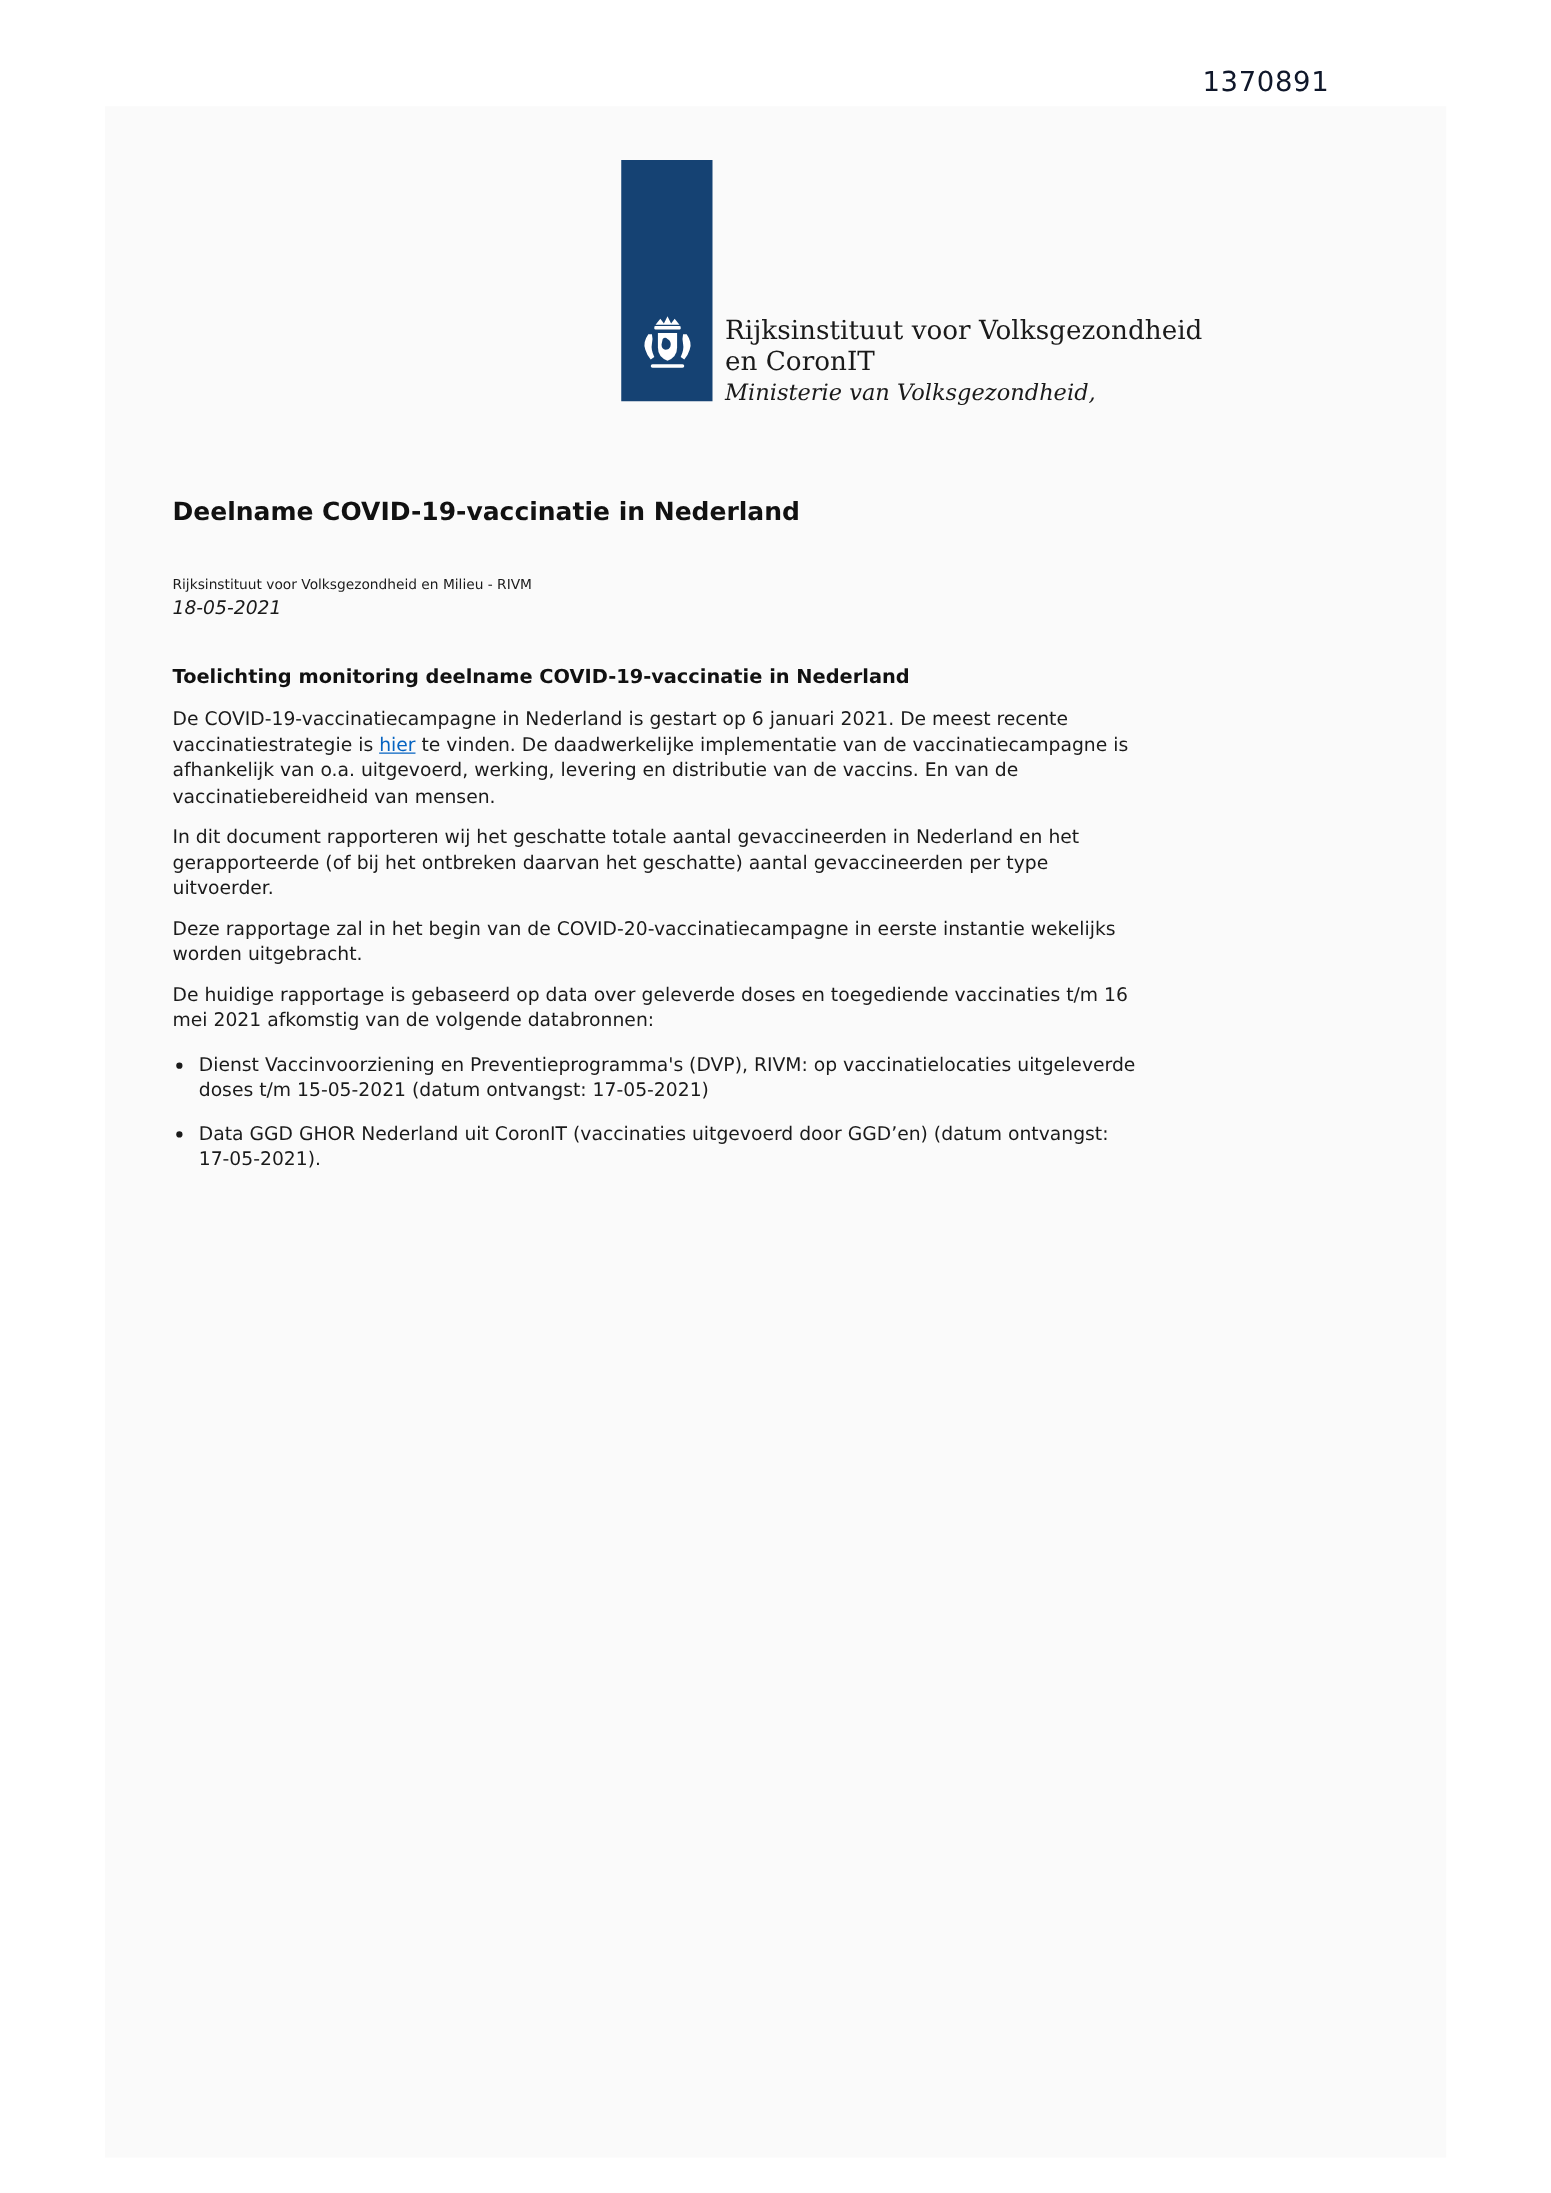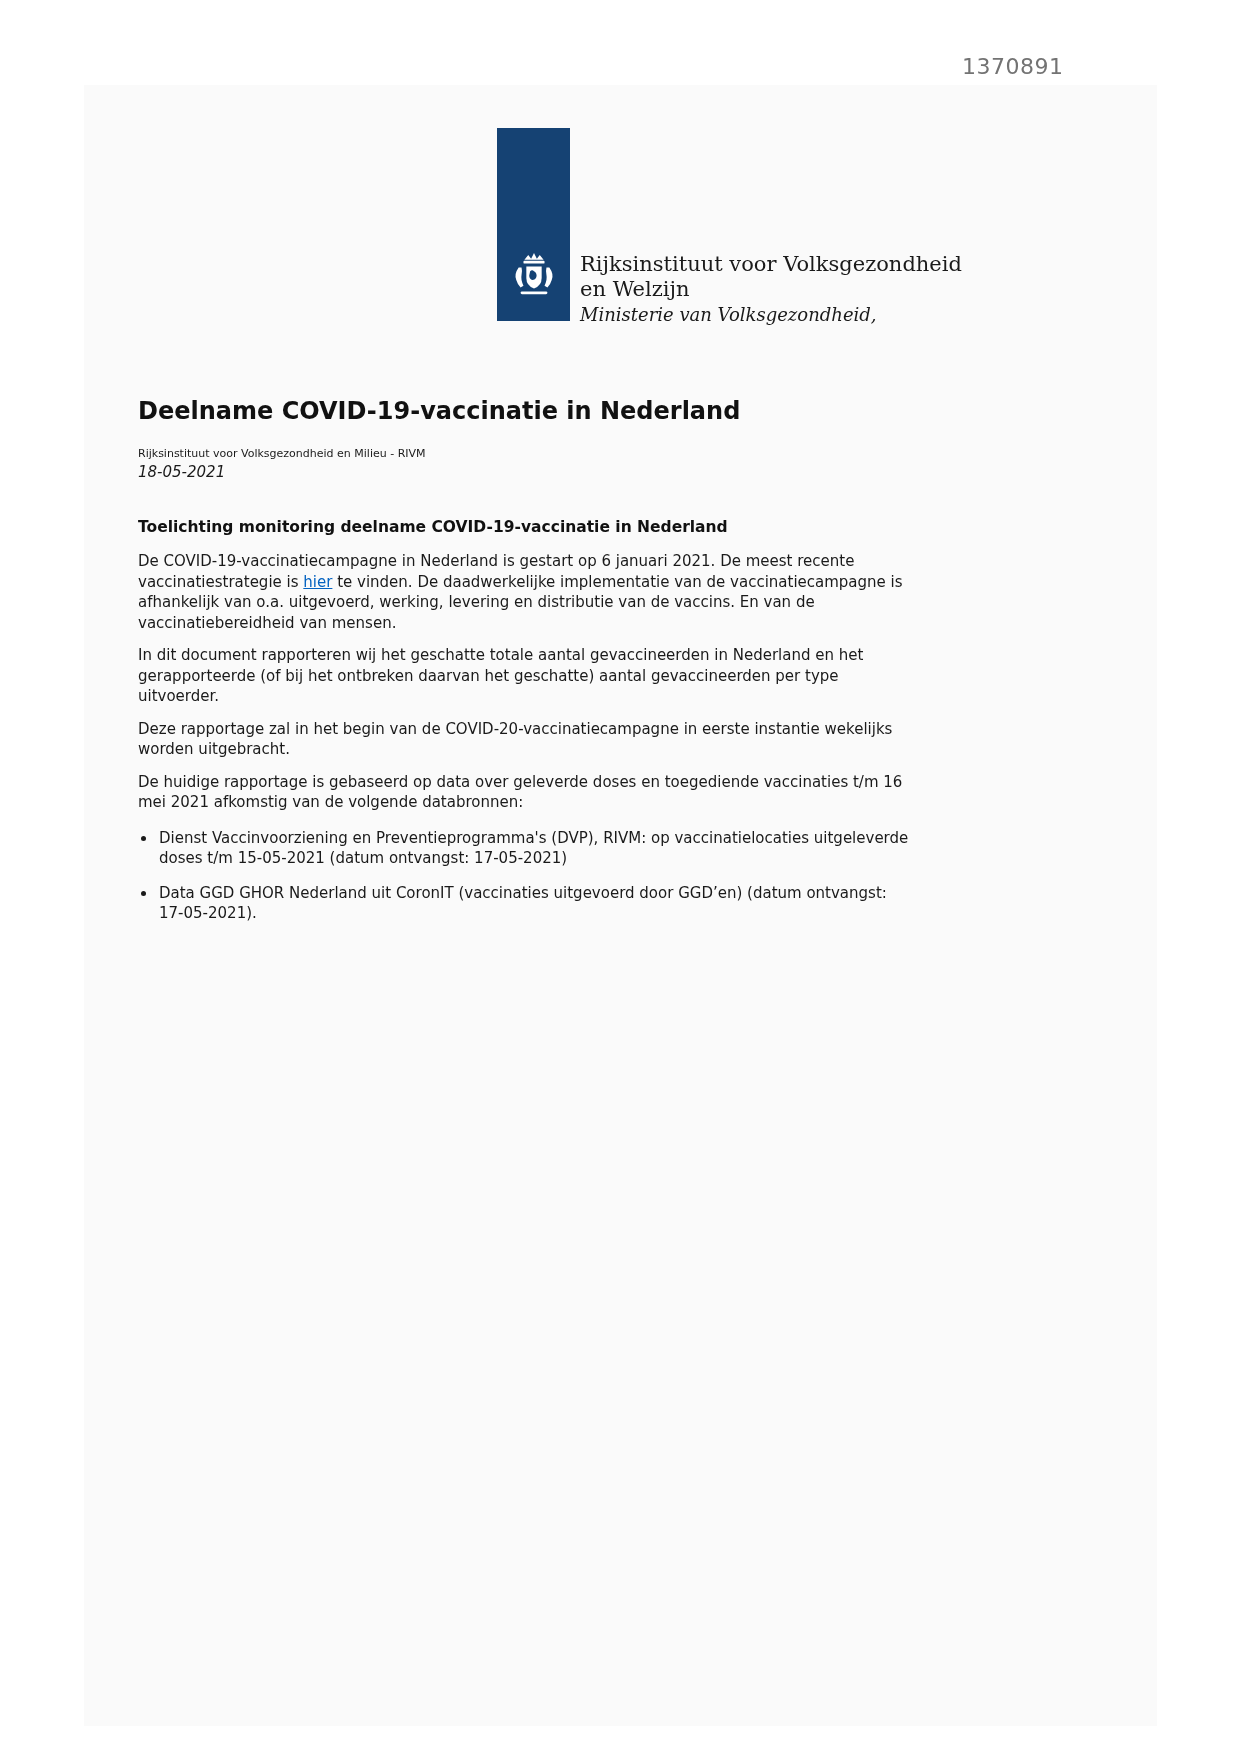--- a/index.html
+++ b/index.html
@@ -22,21 +22,21 @@
     top: 85px;
     width: 1073px;
     height: 1641px;
     background: #fafafa;
   }
   .doc-number {
     position: absolute;
     top: 54px;
     left: 962px;
     font-size: 22px;
-    color: #737373;
+    color: #0f172a;
     letter-spacing: 0.5px;
   }
   
   .logo-block {
     position: absolute;
     left: 497px;
     top: 128px;
     width: 560px;
     height: 230px;
   }
@@ -73,23 +73,23 @@
     margin-top: 1px;
   }
   
   .doc-body {
     position: absolute;
     left: 138px;
     top: 397px;
     width: 778px;
   }
   .doc-title {
-    font-size: 24px;
+    font-size: 20px;
     font-weight: bold;
-    margin: 0 0 19px 0;
+    margin: 0 0 37px 0;
     color: #111111;
   }
   .doc-subtitle {
     font-size: 11px;
     line-height: 19px;
     margin: 0;
   }
   .doc-date {
     font-size: 15px;
     font-style: italic;
@@ -144,21 +144,21 @@
             <path d="M40 17 q5 7 2.5 13 q-1.5 5 -4.5 8 l-3 -2 q3 -6 2 -11 q-1 -4 0 -8 z"></path>
             <path d="M16 16 h16 v12 q0 8 -8 11 q-8 -3 -8 -11 z"></path>
             <rect x="10" y="42" width="28" height="3" rx="1.5"></rect>
           </g>
           <path d="M20 21 q2 -2 4 0 q3.5 2 2.5 6 q-1 3 -4.5 3 q-3 -1 -3 -4.5 z" fill="#154273"></path>
         </svg>
       </span>
     </div>
     <div class="wordmark">
       <div class="org-line">Rijksinstituut voor Volksgezondheid</div>
-      <div class="org-line">en Welzijn</div>
+      <div class="org-line">en CoronIT</div>
       <div class="ministry-line ministry-first">Ministerie van Volksgezondheid,</div>
     </div>
   </div>
 
   <div class="doc-body">
 
     <h1 class="doc-title">Deelname COVID-19-vaccinatie in Nederland</h1>
 
     <p class="doc-subtitle">Rijksinstituut voor Volksgezondheid en Milieu -  RIVM</p>
 

